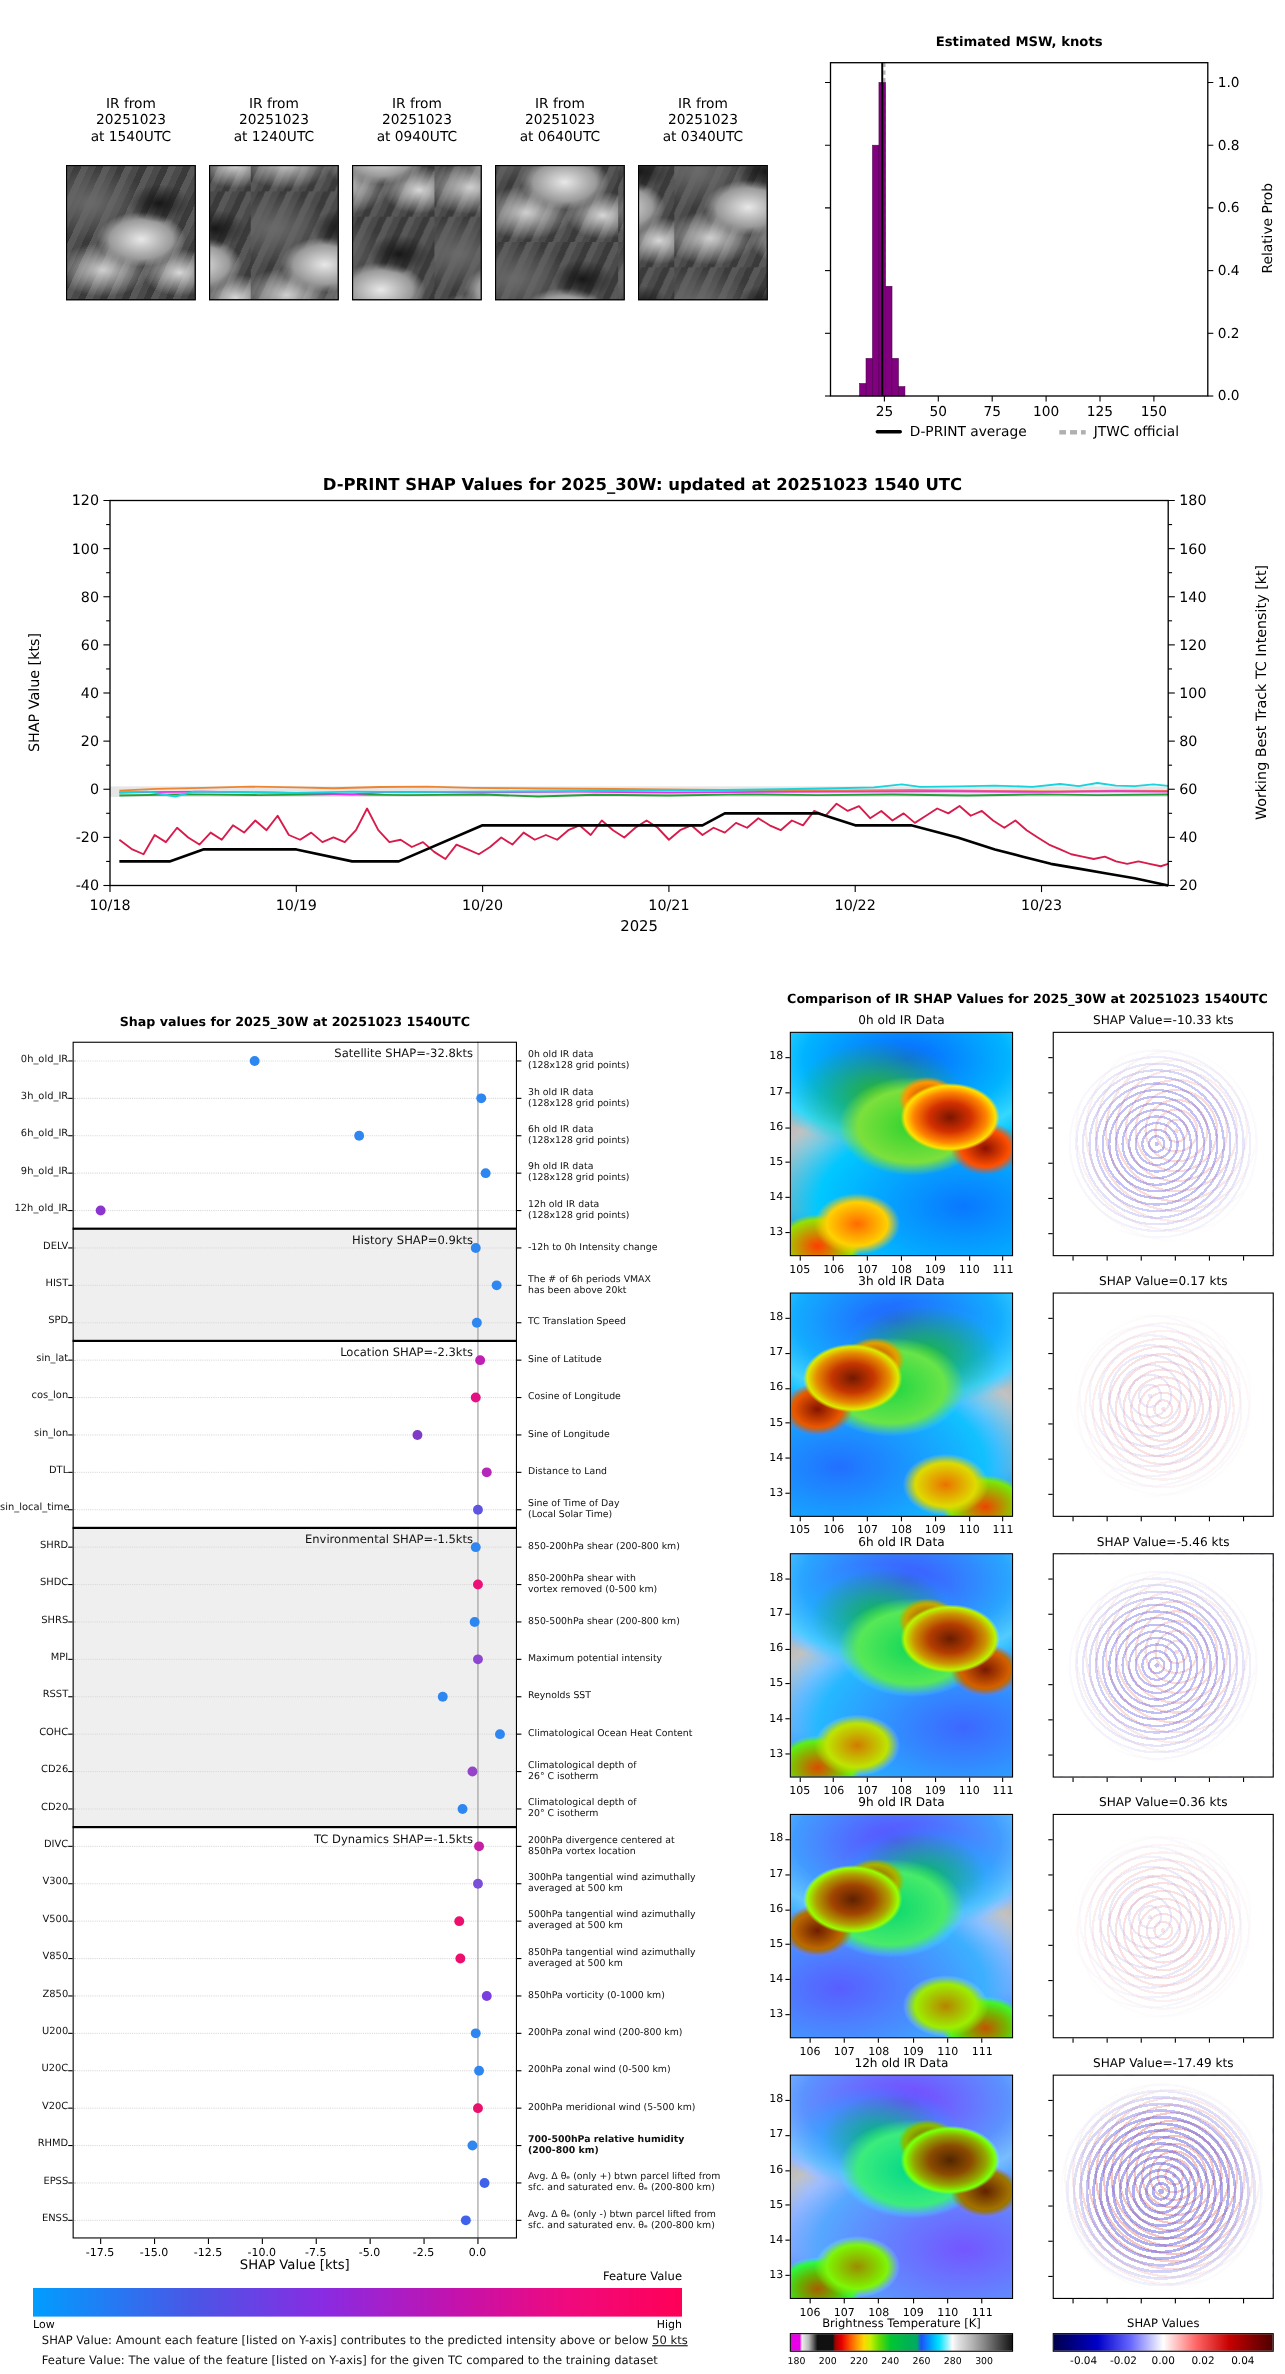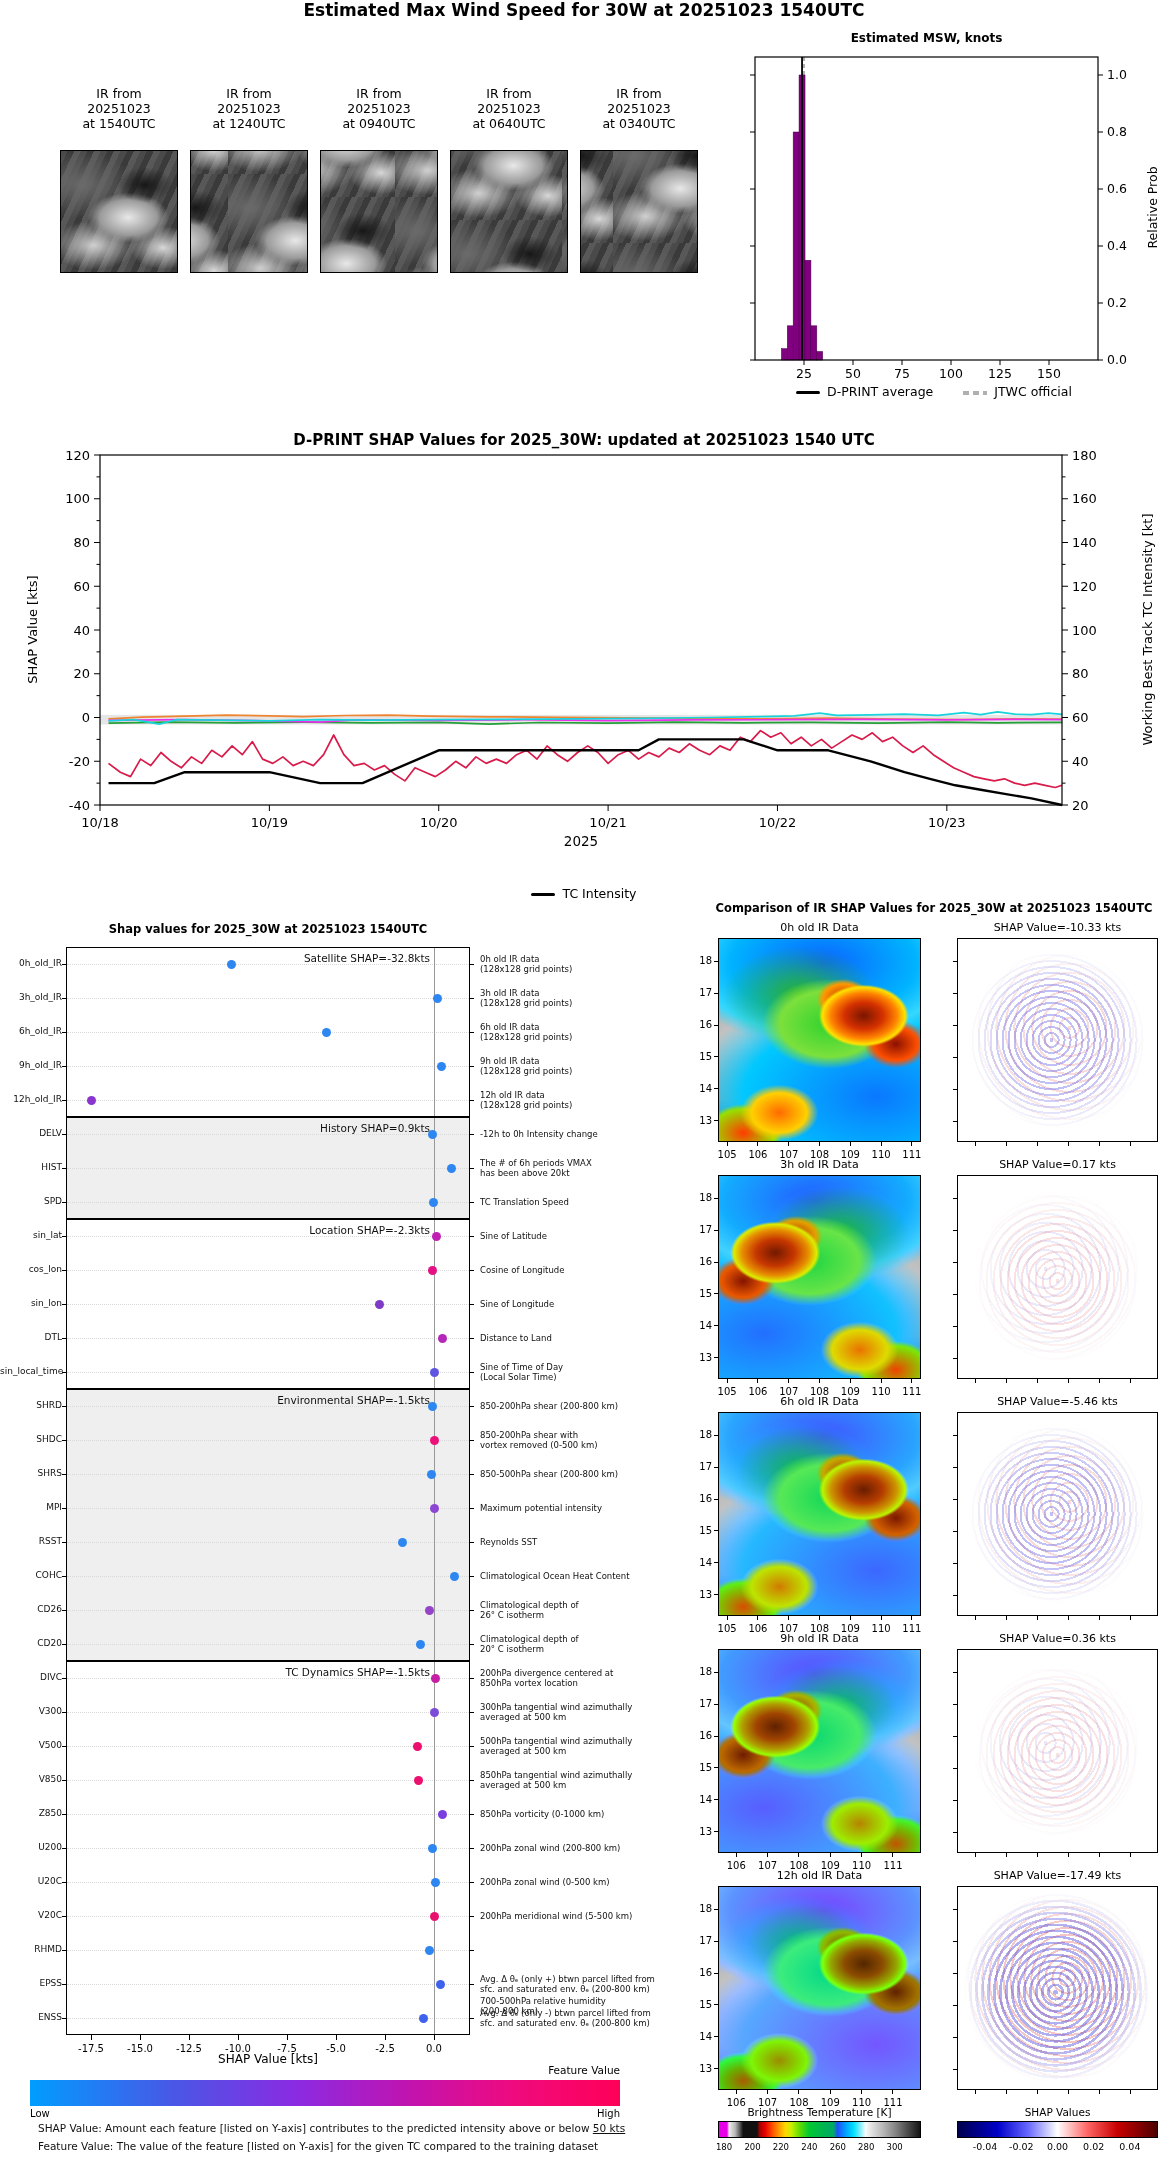--- a/index.html
+++ b/index.html
@@ -60,21 +60,20 @@
   .cb-feature{background:linear-gradient(90deg,#009dff 0%,#4b55e6 25%,#8a2be2 45%,#c312ad 65%,#ef0a7e 82%,#ff0057 100%);}
   .cb-bt{background:linear-gradient(90deg,#e800e8 0%,#e800e8 4%,#ededed 5%,#b9b9b9 8%,#6a6a6a 10%,#111 12%,#111 19%,#a00000 20%,#e80000 23%,#ff5a00 27%,#ff9c00 30%,#ffd800 33%,#c8f000 36%,#64dc00 40%,#00c832 45%,#00b450 52%,#00aa64 57%,#1e50ff 59%,#00a0ff 63%,#00e1ff 67%,#9ff3ff 71%,#fbfbfb 73%,#e0e0e0 76%,#b4b4b4 82%,#828282 88%,#4a4a4a 94%,#151515 100%);}
   .cb-seismic{background:linear-gradient(90deg,#00004d 0%,#0000c8 20%,#6666ff 35%,#ffffff 50%,#ff6666 65%,#c80000 80%,#4d0000 100%);}
   .foot{font-size:10.5px;color:#111;}
   svg text{font-family:"DejaVu Sans","Liberation Sans",sans-serif;}
 </style>
 </head>
 <body>
 
 <div id="root">
-  <div class="abs ctr page-title" style="left:0;top:6;width:1168px">Estimated Max Wind Speed for 30W at 20251023 1540UTC</div>
 
   <div id="thumbs" class="abs" style="left:0;top:0;width:760px;height:300px">
       <div class="abs thumb-label" style="left: 54px; top: 86px; width: 130px;">
         <div>IR from</div>
         <div>20251023</div>
         <div>at 1540UTC</div>
       </div>
       <div class="thumb-img" style="left: 60px; top: 150px; background-position: 0px 0px;"></div>
       <div class="abs thumb-label" style="left: 184px; top: 86px; width: 130px;">
         <div>IR from</div>
@@ -222,23 +221,20 @@
       <line x1="608.0985915492959" y1="380" x2="608.0985915492959" y2="386" stroke="#000"></line>
       <text x="608.0985915492959" y="402" font-size="13" text-anchor="middle" fill="#000">10/21</text>
       <line x1="777.4647887323945" y1="380" x2="777.4647887323945" y2="386" stroke="#000"></line>
       <text x="777.4647887323945" y="402" font-size="13" text-anchor="middle" fill="#000">10/22</text>
       <line x1="946.830985915493" y1="380" x2="946.830985915493" y2="386" stroke="#000"></line>
       <text x="946.830985915493" y="402" font-size="13" text-anchor="middle" fill="#000">10/23</text>
       <text x="581" y="421" font-size="13.5" text-anchor="middle" fill="#000">2025</text>
     </svg>
   <div class="vlab" style="left:-168px;top:622px;font-size:13px">SHAP Value [kts]</div>
   <div class="vlab" style="left:947px;top:622px;font-size:13px">Working Best Track TC Intensity [kt]</div>
-  <div id="ts-legend2" class="abs flex-row" style="left:0;top:886px;width:1168px;gap:26px">
-      <div class="legend-item"><div class="legend-swatch" style="background: rgb(0, 0, 0);"></div><div style="display: inline;">TC Intensity</div></div>
-    </div>
 
   <div class="abs ctr" style="left:66px;top:922px;width:404px;font-size:11.5px;font-weight:600">Shap values for 2025_30W at 20251023 1540UTC</div>
   <div id="dotplot" class="abs" style="left:0;top:0;width:700px;height:2158px">
       <div class="abs" style="left: 66px; top: 1117px; width: 404px; height: 102px; background: rgb(239, 239, 239);"></div>
       <div class="abs" style="left: 66px; top: 1389px; width: 404px; height: 272px; background: rgb(239, 239, 239);"></div>
       <div class="graydot-row" style="left: 67px; top: 963.5px; width: 402px;"></div>
       <div class="dp-label" style="left: 0px; top: 958px;">0h_old_IR</div>
       <div class="tickdash" style="left: 62px; top: 963.5px; width: 4px; height: 1px;"></div>
       <div class="tickdash" style="left: 470px; top: 963.5px; width: 4px; height: 1px;"></div>
       <div class="dp-desc" style="left: 480px; top: 954px;">
@@ -455,21 +451,21 @@
       <div class="dp-label" style="left: 0px; top: 1910px;">V20C</div>
       <div class="tickdash" style="left: 62px; top: 1915.5px; width: 4px; height: 1px;"></div>
       <div class="tickdash" style="left: 470px; top: 1915.5px; width: 4px; height: 1px;"></div>
       <div class="dp-desc" style="left: 480px; top: 1911px;">
         <div>200hPa meridional wind (5-500 km)</div>
       </div>
       <div class="graydot-row" style="left: 67px; top: 1949.5px; width: 402px;"></div>
       <div class="dp-label" style="left: 0px; top: 1944px;">RHMD</div>
       <div class="tickdash" style="left: 62px; top: 1949.5px; width: 4px; height: 1px;"></div>
       <div class="tickdash" style="left: 470px; top: 1949.5px; width: 4px; height: 1px;"></div>
-      <div class="dp-desc" style="left: 480px; top: 1996px;">
+      <div class="dp-desc" style="left: 480px; top: 1940px; font-weight: bold;">
         <div>700-500hPa relative humidity</div>
         <div>(200-800 km)</div>
       </div>
       <div class="graydot-row" style="left: 67px; top: 1983.5px; width: 402px;"></div>
       <div class="dp-label" style="left: 0px; top: 1978px;">EPSS</div>
       <div class="tickdash" style="left: 62px; top: 1983.5px; width: 4px; height: 1px;"></div>
       <div class="tickdash" style="left: 470px; top: 1983.5px; width: 4px; height: 1px;"></div>
       <div class="dp-desc" style="left: 480px; top: 1974px;">
         <div>Avg. Δ θₑ (only +) btwn parcel lifted from</div>
         <div>sfc. and saturated env. θₑ (200-800 km)</div>

